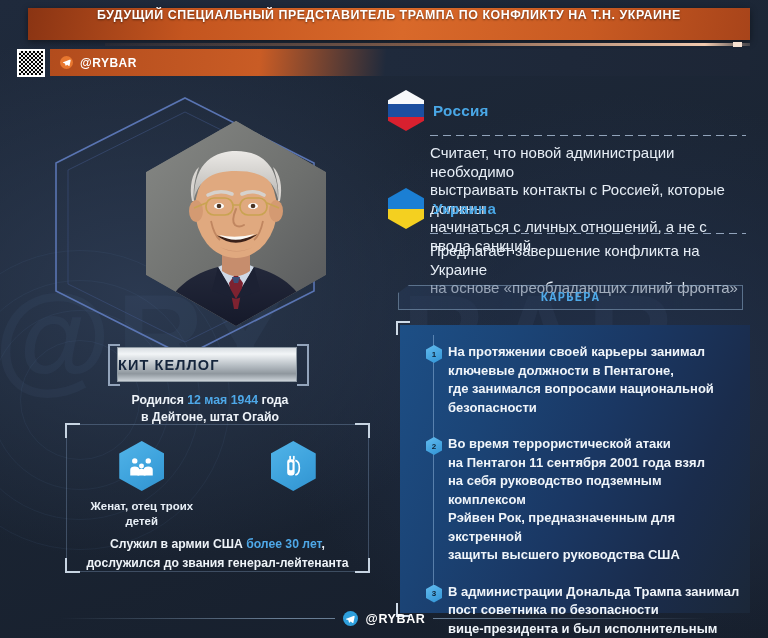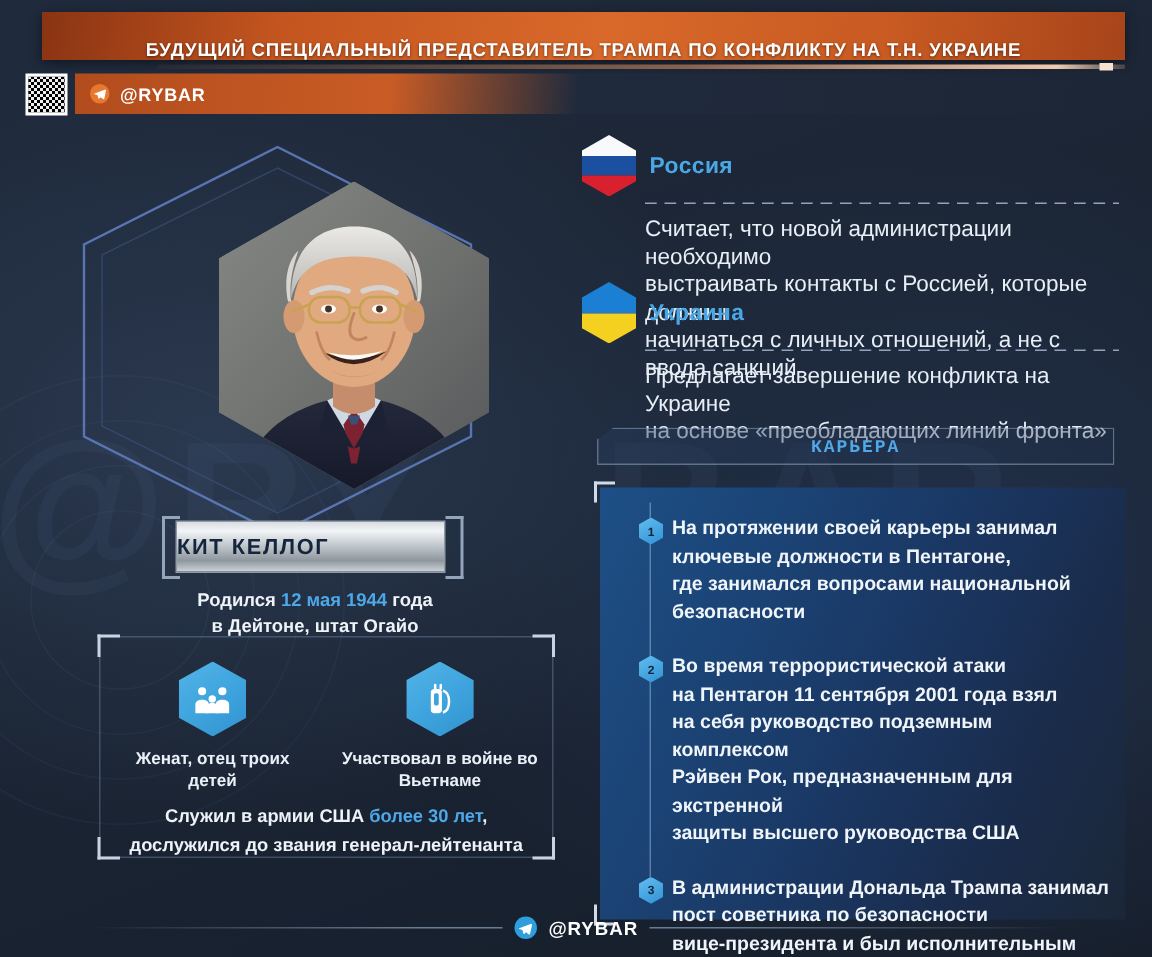--- a/index.html
+++ b/index.html
@@ -43,21 +43,21 @@
   }
   .wm-left  { left: -6px;  top: 268px; font-size: 120px; }
   .wm-right { left: 402px; top: 268px; font-size: 120px; }
 
   
   .titlebar {
     position: absolute;
     left: 28px; top: 8px;
     width: 722px; height: 32px;
     background: linear-gradient(100deg, #8a3413 0%, #c4551f 22%, #d9692a 52%, #c85a22 78%, #a8441a 100%);
-    display: flex; align-items: flex-end; justify-content: center;
+    display: flex; align-items: flex-start; justify-content: center;
     box-shadow: 0 2px 7px rgba(0,0,0,0.45);
   }
   .titlebar-text {
     color: #ffffff;
     font-size: 12.4px;
     font-weight: 700;
     letter-spacing: 0.55px;
     text-shadow: 0 1px 2px rgba(0,0,0,0.5);
     white-space: nowrap;
   }
@@ -469,22 +469,20 @@
       <div class="fact">
         <div class="fact-ico">
           <svg viewBox="0 0 24 24" fill="none" stroke="#ffffff" stroke-width="1.5">
             <path d="M9 3.2v2.2" stroke-linecap="round"></path>
             <path d="M12.3 3.2v2.2" stroke-linecap="round"></path>
             <rect x="6.4" y="5.6" width="6.6" height="14.4" rx="2.2" fill="#ffffff" stroke="none"></rect>
             <rect x="8.3" y="8.2" width="2.8" height="7.2" rx="1" fill="#3ea3dd" stroke="none"></rect>
             <path d="M13.6 6.6 q3.6 1 3.6 6.4 q0 5.4 -3.6 6.6" stroke-width="1.5"></path>
           </svg>
         </div>
-        <div class="fact-label">Участвовал в войне
-во Вьетнаме</div>
       </div>
     </div>
 
     <div class="service">
       <span>Служил в армии США </span><span class="hl">более 30 лет</span><span>,</span><br>
       <span>дослужился до звания генерал-лейтенанта</span>
     </div>
   </div>
 
   <div class="flagblock" style="top:90px;">

